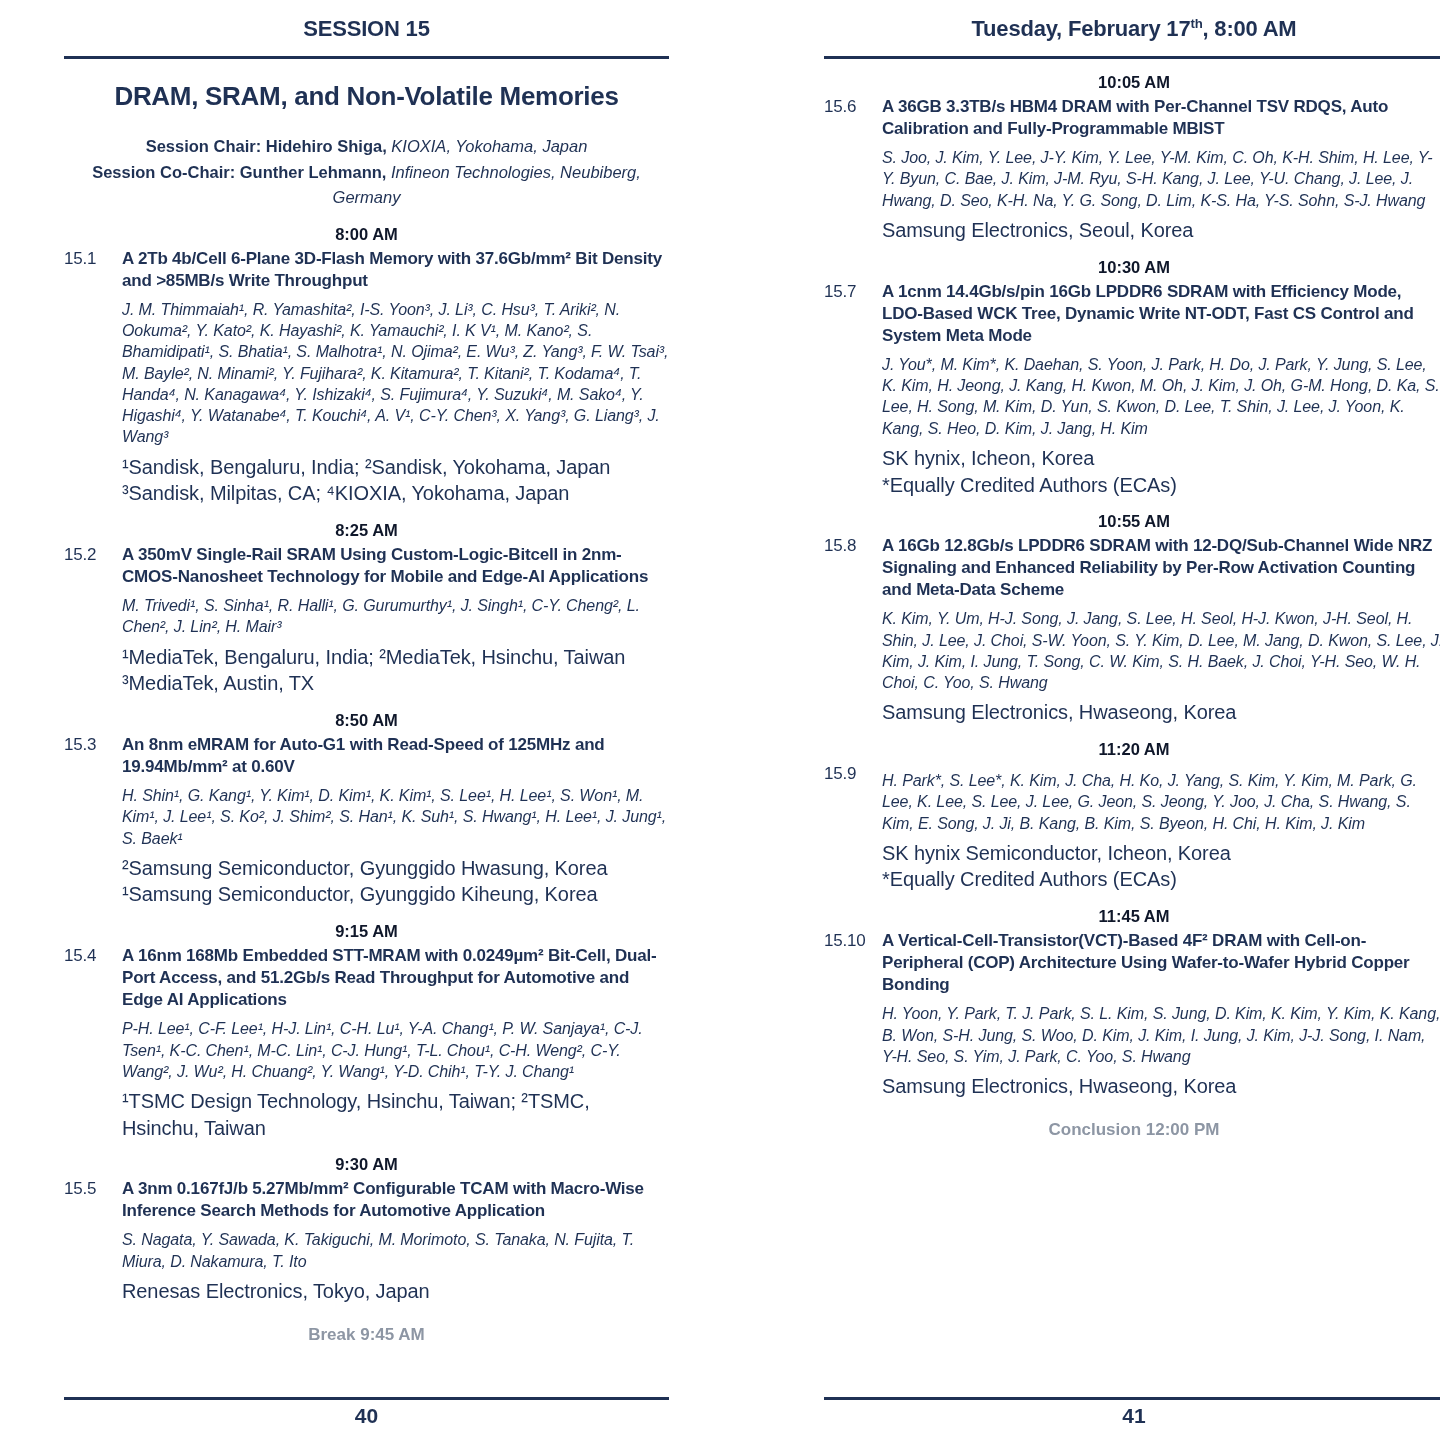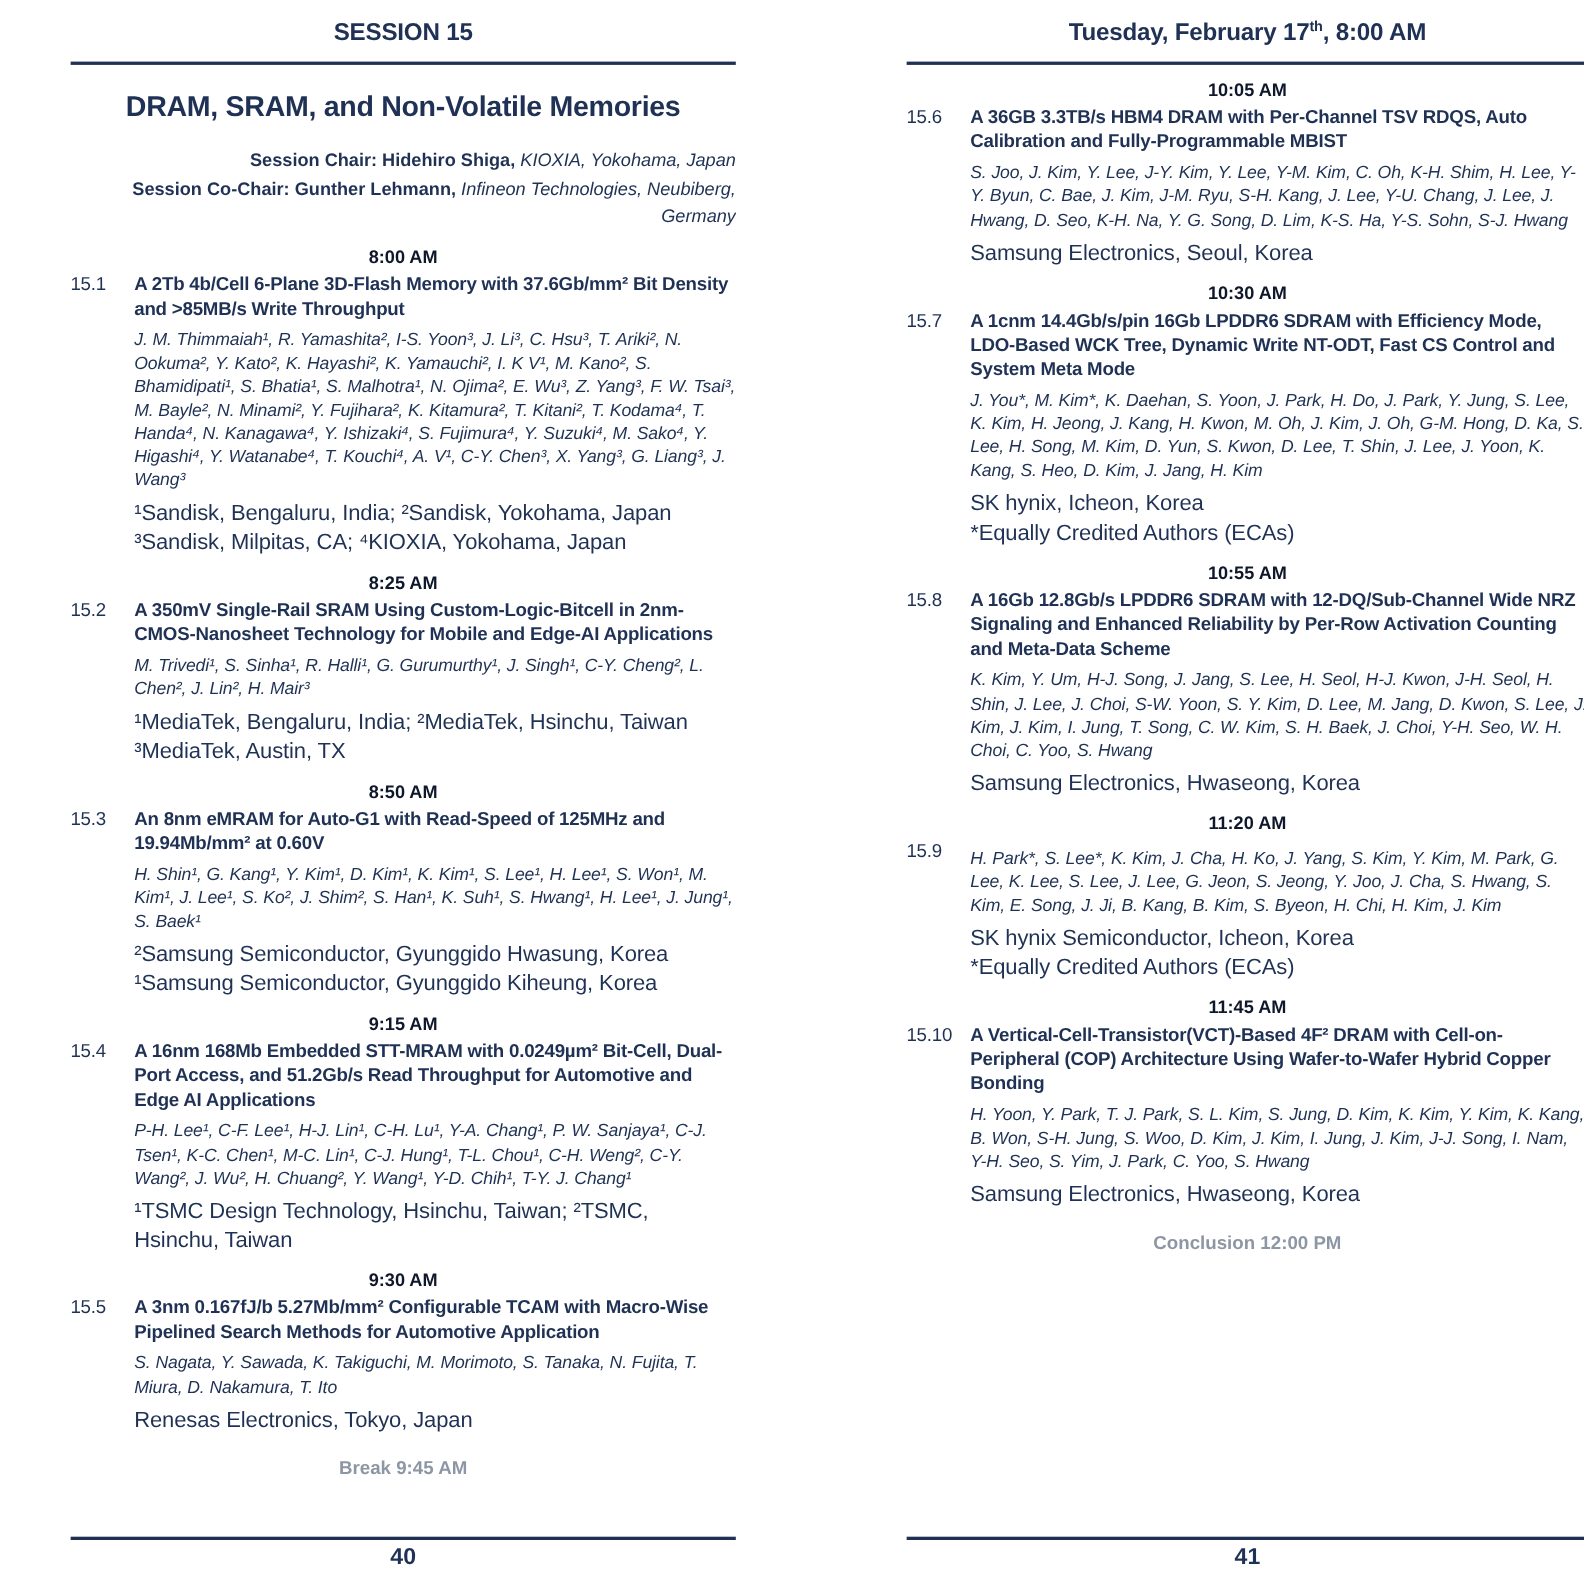--- a/index.html
+++ b/index.html
@@ -43,21 +43,21 @@
 
   .session-title {
     margin: 22px 0 0 0;
     text-align: center;
     font-size: 26px;
     font-weight: bold;
     letter-spacing: -0.3px;
   }
   .chairs {
     margin-top: 22px;
-    text-align: right;
+    text-align: center;
     font-size: 16.5px;
     line-height: 1.55;
   }
   .chair-label { font-weight: bold; }
   .chair-affil { font-style: italic; }
 
   .time {
     margin: 14px 0 4px 0;
     text-align: center;
     color: #0f172a;
@@ -190,21 +190,21 @@
               </div>
       </div>
     </div>
   </article>
 
   <article class="talk">
     <div class="time">9:30 AM</div>
     <div class="talk-grid">
       <div class="talk-num">15.5</div>
       <div class="talk-body">
-        <h2 class="talk-title">A 3nm 0.167fJ/b 5.27Mb/mm² Configurable TCAM with Macro-Wise Pipelined Search Methods for Automotive Application</h2>
+        <h2 class="talk-title">A 3nm 0.167fJ/b 5.27Mb/mm² Configurable TCAM with Macro-Wise Inference Search Methods for Automotive Application</h2>
         <p class="talk-authors">S. Nagata, Y. Sawada, K. Takiguchi, M. Morimoto, S. Tanaka, N. Fujita, T. Miura, D. Nakamura, T. Ito</p>
         <div class="talk-affils">
                 <div class="affil-line">Renesas Electronics, Tokyo, Japan</div>
               </div>
       </div>
     </div>
   </article>
 </div>
 
     <div class="closing">Break 9:45 AM</div>

